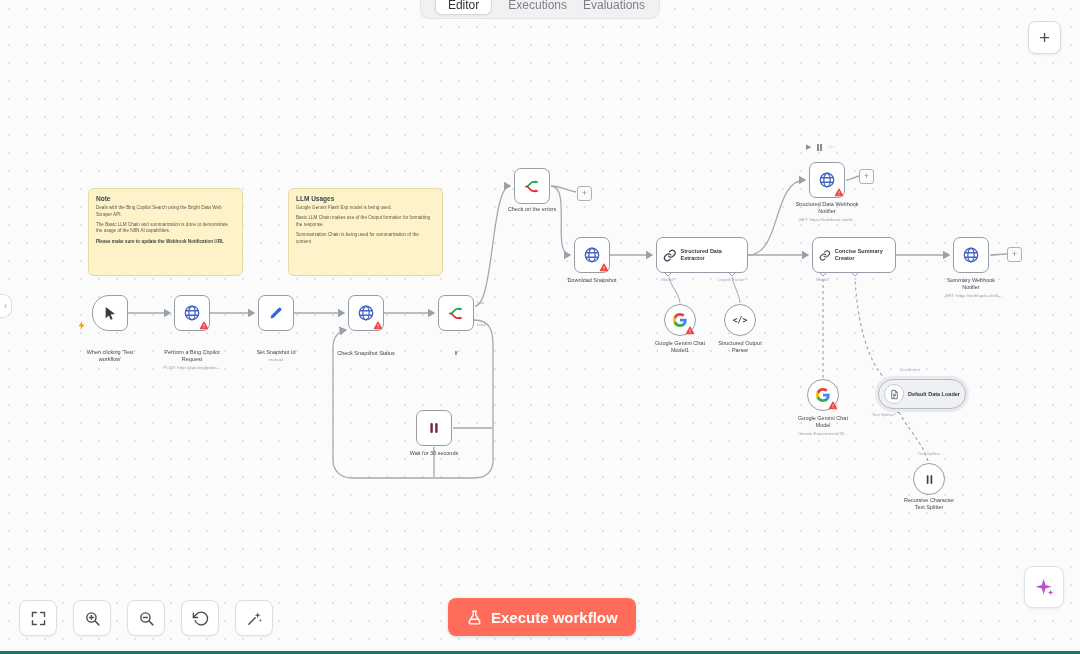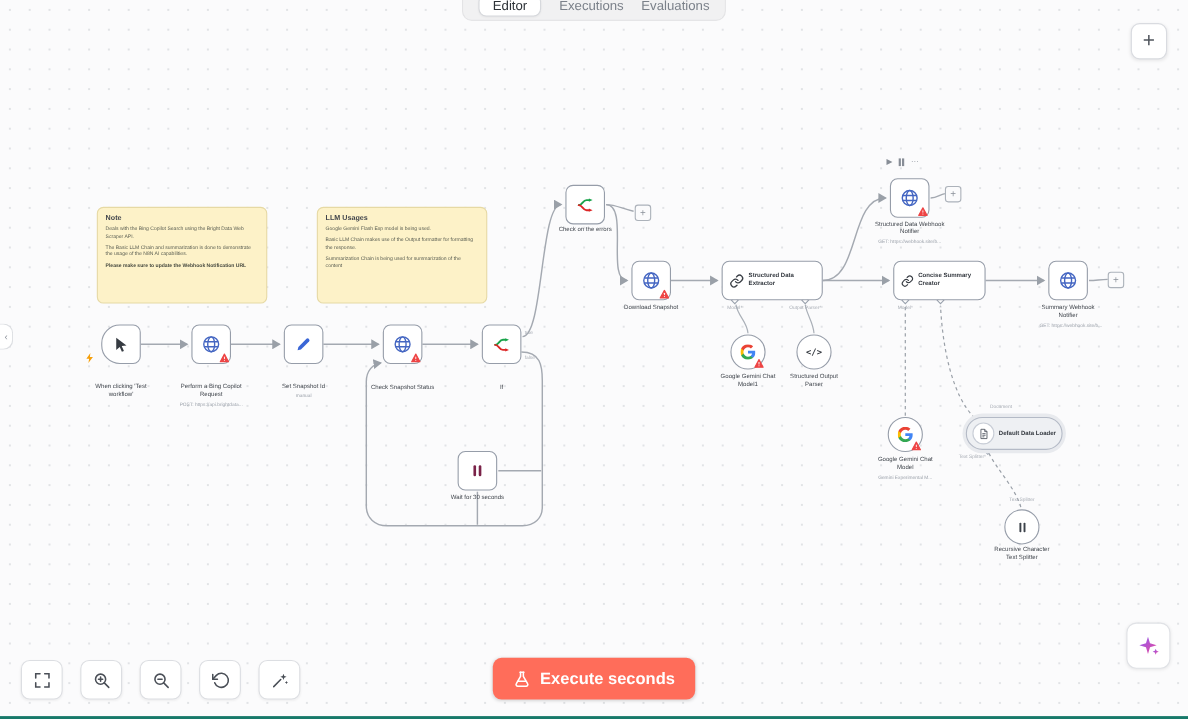--- a/index.html
+++ b/index.html
@@ -472,21 +472,21 @@
 <div class="ctl-btn" style="left:235px">
     <svg width="17" height="17">
       <use href="#i-wand"></use>
     </svg>
   </div>
 
 <button class="execute-btn">
   <svg width="17" height="17">
       <use href="#i-flask"></use>
     </svg>
-  <span>Execute seconds</span>
+  <span>Execute workflow</span>
 </button>
 
 <div class="assistant-btn">
   <svg width="21" height="21">
       <use href="#i-sparkles"></use>
     </svg>
 </div>
 
 <div class="bottom-accent"></div>
 

